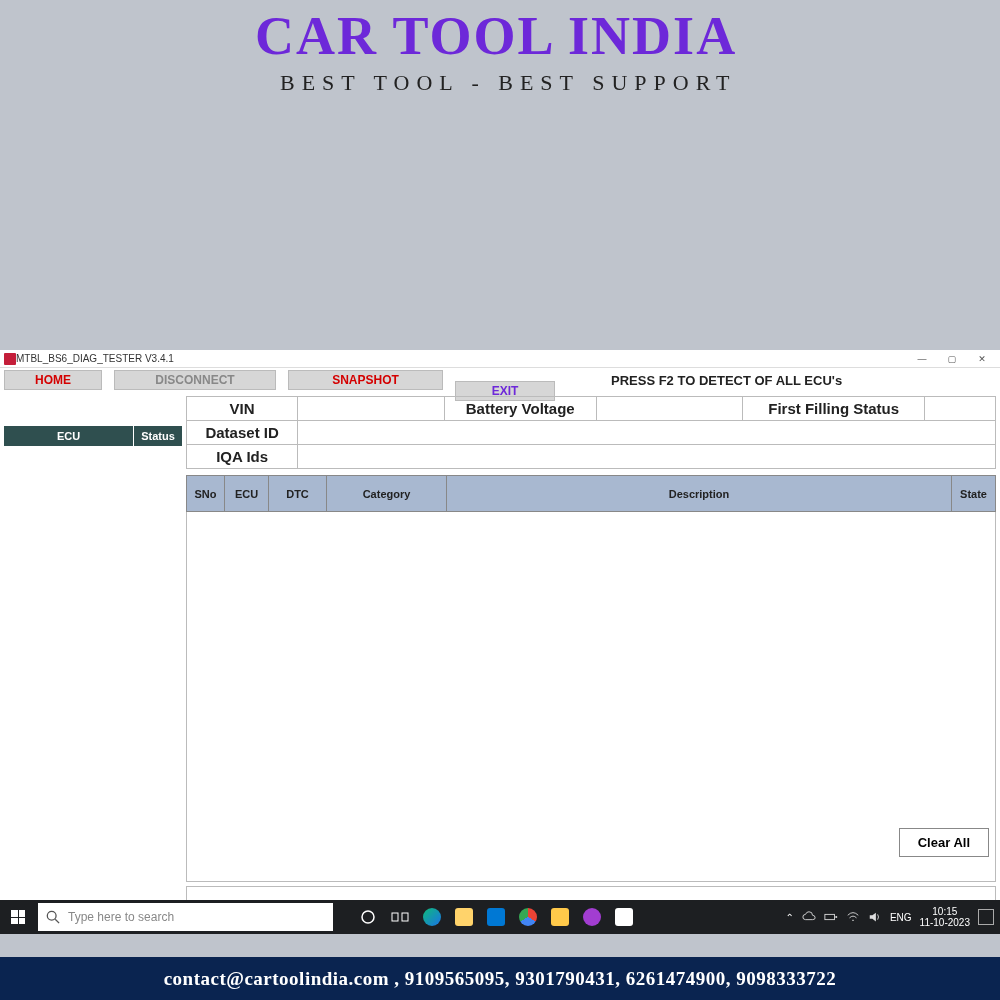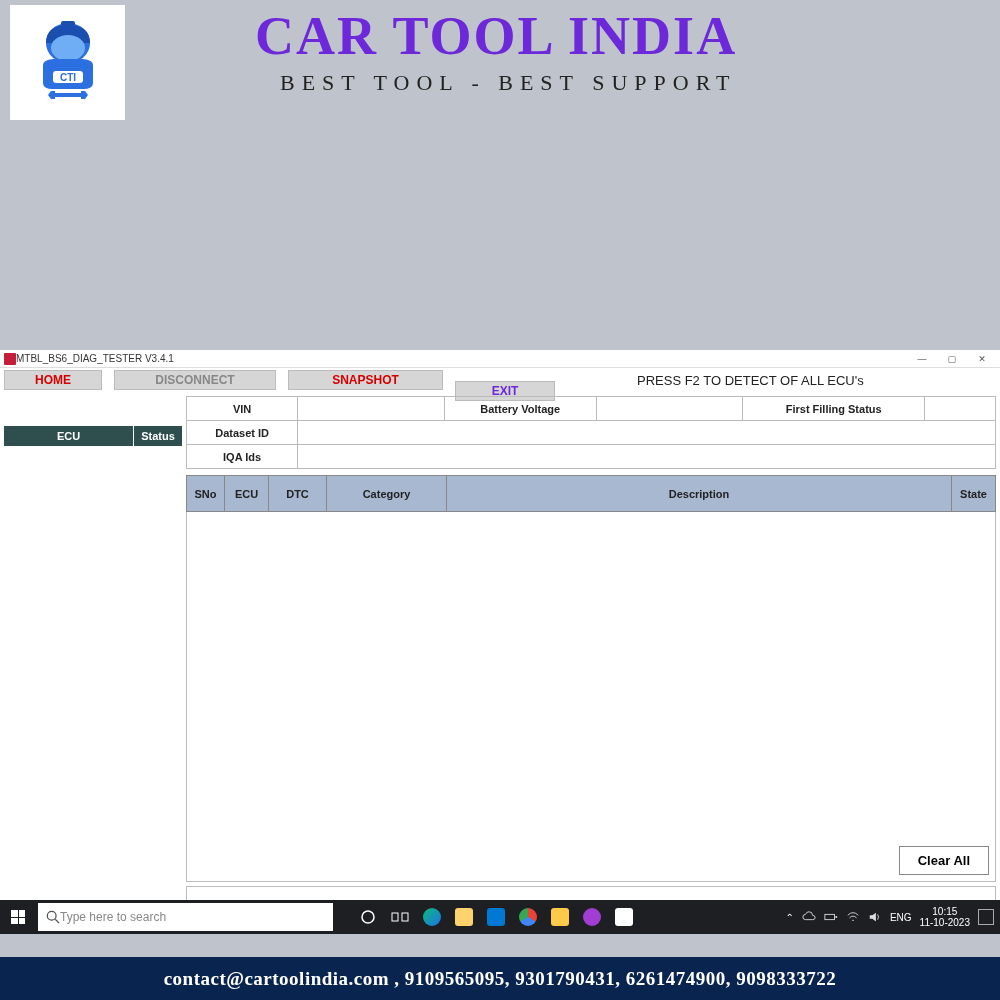--- a/index.html
+++ b/index.html
@@ -18,80 +18,66 @@
 .title-text { font-size: 10px; color: #333; }
 .titlebar-right { display: flex; gap: 2px; }
 .win-btn { width: 28px; height: 14px; display: flex; align-items: center; justify-content: center; font-size: 9px; color: #555; cursor: pointer; }
 
 .toolbar { height: 24px; display: flex; align-items: center; gap: 12px; padding: 2px 4px; background: #fff; }
 .tool-btn { background: #d6d6d6; border: 1px solid #bbb; height: 20px; display: flex; align-items: center; justify-content: center; font-weight: bold; font-size: 12px; cursor: pointer; }
 .tool-btn.home { width: 98px; color: #d40000; }
 .tool-btn.disconnect { width: 162px; color: #888; }
 .tool-btn.snapshot { width: 155px; color: #d40000; }
 .tool-btn.exit { width: 100px; color: #6d28d9; margin-top: 21px; }
-.hint-text { margin-left: 70px; font-weight: normal; font-size: 13px; color: #222; }
+.hint-text { margin-left: 44px; font-weight: bold; font-size: 13px; color: #222; }
 
 .main-area { display: flex; padding: 4px 4px 0 4px; }
 .side-col { width: 178px; padding-top: 30px; }
 .side-head { display: flex; background: #2f4f4f; color: #fff; height: 20px; font-size: 11px; font-weight: bold; }
 .side-head-ecu { flex: 1; display: flex; align-items: center; justify-content: center; border-right: 1px solid #fff; }
 .side-head-status { width: 48px; display: flex; align-items: center; justify-content: center; text-align: right; }
 
 .content-col { flex: 1; margin-left: 4px; }
 .info-table { border: 1px solid #bbb; border-collapse: collapse; width: 100%; }
-.info-table td { border: 1px solid #bbb; height: 24px; padding: 2px 6px; font-size: 11px; text-align: center; font-weight: bold; color: #222; }
+.info-table td { border: 1px solid #bbb; height: 24px; padding: 2px 6px; font-size: 15px; text-align: center; font-weight: bold; color: #222; }
 .info-table td.label { width: 110px; }
 .info-table td.val { width: 145px; }
 
 .dtc-table { width: 100%; border: 1px solid #bbb; border-collapse: collapse; margin-top: 6px; }
 .dtc-table th { background: #a8b8d0; border: 1px solid #888; height: 36px; font-size: 11px; font-weight: bold; color: #222; }
 .th-sno { width: 38px; }
 .th-ecu { width: 44px; }
 .th-dtc { width: 58px; }
 .th-cat { width: 120px; }
 .th-desc { }
 .th-state { width: 44px; }
 .dtc-body { height: 370px; border: 1px solid #bbb; border-top: none; position: relative; background: #fff; }
-.clear-btn { position: absolute; right: 6px; bottom: 6px; border: 1px solid #888; background: #fff; padding: 6px 18px; font-weight: bold; font-size: 13px; cursor: pointer; }
+.clear-btn { position: absolute; right: 6px; bottom: 24px; border: 1px solid #888; background: #fff; padding: 6px 18px; font-weight: bold; font-size: 13px; cursor: pointer; }
 
 .status-row { margin-top: 4px; height: 18px; border: 1px solid #bbb; background: #fff; }
 
 .taskbar { position: absolute; left: 0; top: 900px; width: 1000px; height: 34px; background: #1d1f22; display: flex; align-items: center; color: #fff; font-size: 10px; }
 .start-btn { width: 36px; height: 34px; display: flex; align-items: center; justify-content: center; background: #1d1f22; }
 .win-logo { width: 14px; height: 14px; display: grid; grid-template-columns: 1fr 1fr; grid-template-rows: 1fr 1fr; gap: 1px; }
 .win-logo div { background: #fff; }
-.search-box { background: #fff; color: #888; height: 28px; width: 295px; margin-left: 2px; display: flex; align-items: center; padding: 0 8px; font-size: 12px; }
+.search-box { background: #fff; color: #888; height: 28px; width: 295px; margin-left: 2px; display: flex; align-items: center; padding: 0 8px; gap: 8px; font-size: 12px; }
 .tb-icons { display: flex; margin-left: 20px; gap: 2px; align-items: center; }
 .tb-icon { width: 30px; height: 30px; display: flex; align-items: center; justify-content: center; border-radius: 2px; }
 .tb-square { width: 18px; height: 18px; border-radius: 3px; }
 .tray { margin-left: auto; display: flex; align-items: center; gap: 8px; padding-right: 6px; }
 .tray-icon { width: 14px; height: 14px; opacity: 0.85; }
 .clock { text-align: center; line-height: 1.1; font-size: 10px; }
 .notif-box { width: 16px; height: 16px; border: 1px solid #aaa; }
 
 .footer-bar { position: absolute; left: 0; top: 957px; width: 1000px; height: 43px; background: #0a2450; color: #fff; display: flex; align-items: center; justify-content: center; font-size: 19px; font-weight: bold; font-family: Georgia, serif; letter-spacing: 0.5px; }
 </style>
 </head>
 <body>
 
 <div class="header-area">
-  <div class="logo-box">
-    <svg class="logo-svg" viewBox="0 0 90 95">
-      <ellipse cx="45" cy="28" rx="22" ry="20" fill="#2b6fe0"></ellipse>
-      <path d="M 23 28 Q 23 10 45 10 Q 67 10 67 28" fill="#1a4fb0"></path>
-      <rect x="38" y="6" width="14" height="8" rx="2" fill="#1a4fb0"></rect>
-      <ellipse cx="45" cy="33" rx="17" ry="13" fill="#6faef5"></ellipse>
-      <path d="M 20 50 Q 20 45 30 44 L 60 44 Q 70 45 70 50 L 70 68 Q 70 74 60 74 L 30 74 Q 20 74 20 68 Z" fill="#2b6fe0"></path>
-      <rect x="30" y="56" width="30" height="12" rx="3" fill="#fff"></rect>
-      <text x="45" y="66" text-anchor="middle" font-size="10" font-weight="bold" fill="#2b6fe0" font-family="Arial">CTI</text>
-      <path d="M 15 80 L 25 80 L 28 76 L 32 76 L 32 84 L 28 84 L 25 80" fill="#2b6fe0"></path>
-      <path d="M 75 80 L 65 80 L 62 76 L 58 76 L 58 84 L 62 84 L 65 80" fill="#2b6fe0"></path>
-      <rect x="30" y="78" width="30" height="4" fill="#2b6fe0"></rect>
-    </svg>
-  </div>
   <div class="brand-title">CAR TOOL INDIA</div>
   <div class="brand-subtitle">BEST TOOL - BEST SUPPORT</div>
 </div>
 
 <div class="app-window">
   <div class="titlebar">
     <div class="titlebar-left">
       <div class="title-icon"></div>
       <span class="title-text">MTBL_BS6_DIAG_TESTER V3.4.1</span>
     </div>

